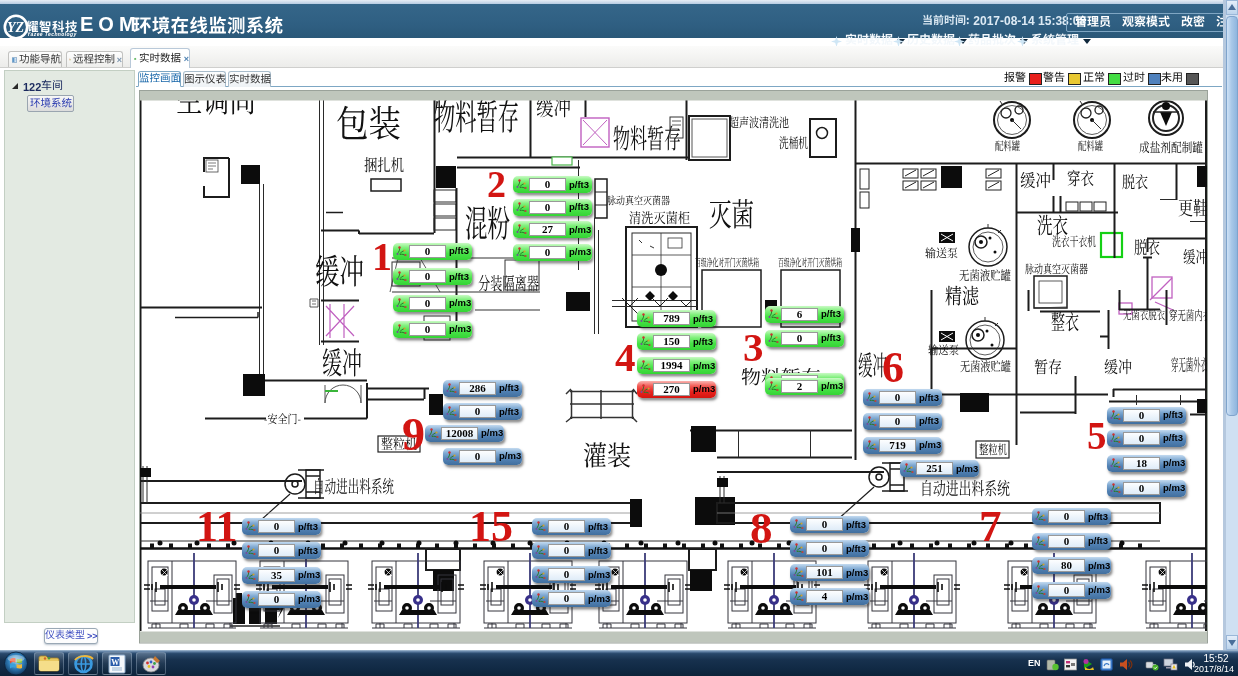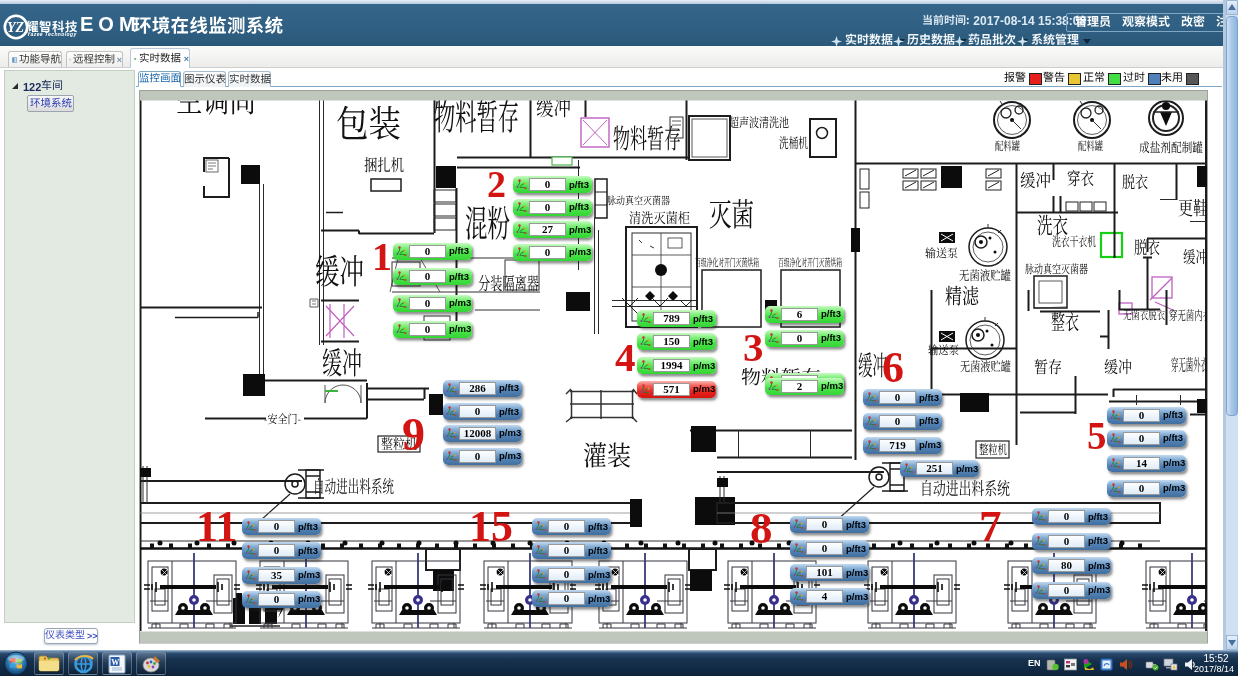--- a/index.html
+++ b/index.html
@@ -162,21 +162,21 @@
       <path id="q140" d="M471 837C470 773 468 713 463 657H186L113 691V-76H125C153 -76 179 -59 179 -50V628H461C442 453 388 316 216 198L229 180C383 262 458 359 496 474C576 404 670 297 695 210C776 155 815 345 502 494C514 536 522 581 527 628H830V30C830 14 824 7 804 7C778 7 659 16 659 16V1C710 -6 739 -15 757 -26C772 -37 779 -55 783 -76C884 -66 896 -30 896 23V615C916 619 932 628 939 634L855 699L820 657H530C533 702 535 750 537 800C560 802 570 814 573 827Z"></path>
       <path id="q141" d="M362 809 257 835C222 622 139 432 40 308L54 298C107 343 154 400 194 467C245 426 298 364 314 313C386 265 432 413 205 485C231 530 255 580 275 633H462C419 345 306 88 42 -62L53 -76C376 69 481 335 531 623C554 624 564 627 571 636L497 705L456 662H286C300 702 312 744 323 788C347 788 358 797 362 809ZM745 814 643 825V-81H656C682 -81 709 -66 709 -57V492C785 436 874 350 904 281C989 233 1021 409 709 516V786C734 790 742 800 745 814Z"></path>
       <path id="q142" d="M743 641V459H267V641ZM459 838C451 788 436 722 420 671H274L202 704V-76H214C242 -76 267 -59 267 -51V-7H743V-75H752C776 -75 808 -57 810 -49V627C830 632 846 640 853 648L770 714L732 671H451C485 711 517 758 537 795C559 796 571 806 574 818ZM267 430H743V242H267ZM267 214H743V22H267Z"></path>
       <path id="q143" d="M104 822 92 815C137 760 196 672 213 607C284 556 335 704 104 822ZM853 688 808 629H763V795C789 799 797 808 799 822L701 833V629H525V797C550 800 558 810 561 823L462 834V629H331L339 599H462V434L461 382H299L307 352H459C450 239 419 150 342 74L356 64C465 139 509 233 521 352H701V45H713C737 45 763 60 763 69V352H943C957 352 967 357 969 368C938 400 886 442 886 442L841 382H763V599H909C923 599 933 604 936 615C904 646 853 688 853 688ZM524 382 525 434V599H701V382ZM184 131C140 101 73 43 28 11L87 -66C94 -59 97 -52 93 -42C127 7 184 77 208 109C219 123 229 125 240 109C317 -23 404 -45 621 -45C730 -45 821 -45 913 -45C917 -16 933 5 964 11V24C848 19 755 19 642 19C430 19 332 25 257 135C253 141 249 144 245 145V463C273 467 287 474 294 482L208 553L170 502H38L44 473H184Z"></path>
       <path id="q144" d="M919 330 819 341V39H529V426H770V375H782C806 375 834 388 834 395V709C858 712 868 721 870 734L770 745V456H529V794C554 798 562 807 565 821L463 833V456H229V712C260 716 269 724 271 736L166 746V460C155 454 144 446 137 439L211 388L236 426H463V39H181V312C211 316 220 324 222 336L117 346V44C106 38 95 29 88 22L163 -30L188 10H819V-68H831C856 -68 883 -55 883 -47V304C908 307 917 316 919 330Z"></path>
       <path id="q145" d="M376 176 288 224C241 142 142 30 49 -40L59 -53C171 4 279 95 339 167C361 162 369 166 376 176ZM631 215 621 205C706 148 820 48 855 -31C939 -78 965 103 631 215ZM651 456 641 445C683 421 731 387 772 348C541 335 326 322 199 318C400 395 632 514 749 594C770 585 787 591 793 598L716 664C678 630 620 588 554 544C430 538 313 531 235 529C332 574 438 637 499 685C520 679 535 686 540 695L484 728C608 740 723 755 817 770C842 758 861 759 871 767L797 841C631 796 320 743 73 721L76 702C193 705 317 713 436 724C377 665 270 578 184 540C175 537 158 534 158 534L200 452C207 455 213 461 218 472C327 486 429 502 508 515C394 444 261 373 152 331C139 327 115 325 115 325L157 241C165 244 172 251 178 262L465 291V14C465 1 460 -4 443 -4C423 -4 326 3 326 3V-12C371 -18 395 -26 409 -36C421 -47 427 -62 429 -81C518 -73 532 -38 532 12V298C632 309 720 319 793 328C823 298 847 266 860 237C942 196 962 375 651 456Z"></path>
       <path id="q146" d="M47 73 90 -15C99 -11 107 -2 111 10C236 65 330 114 397 152L393 166C256 123 112 86 47 73ZM573 844 562 836C593 803 633 746 647 703C709 661 760 782 573 844ZM314 788 219 831C192 755 122 610 64 550C59 545 40 541 40 541L74 452C81 455 89 460 94 470C145 481 194 495 233 506C183 427 123 345 73 298C65 293 44 289 44 289L85 201C93 204 100 211 106 222C222 255 329 291 388 311L386 326C284 312 183 298 115 291C209 378 313 504 367 591C387 587 401 595 406 604L315 655C301 622 278 581 252 537C194 535 137 534 95 534C162 602 236 701 277 773C297 771 309 779 314 788ZM887 740 841 682H368L376 652H601C563 594 471 484 396 440C388 436 371 433 371 433L414 346C421 349 428 356 433 368L514 378V306C514 179 472 32 277 -69L286 -83C543 10 582 172 583 307V388L706 408V12C706 -33 717 -50 779 -50H842C949 -50 975 -37 975 -9C975 4 969 11 950 19L947 141H934C925 92 914 36 908 22C903 15 900 13 893 12C885 12 867 11 844 11H794C773 11 770 16 770 30V402V419L838 431C852 405 863 380 869 357C942 305 991 467 740 582L728 574C761 542 798 497 826 452C679 442 538 435 447 433C524 480 607 546 657 597C678 594 690 602 694 611L604 652H946C960 652 969 657 972 668C939 699 887 740 887 740Z"></path>
     </defs>
   </svg>
 <div class="ab" style="left:0;top:0;width:1238px;height:4px;background:linear-gradient(180deg,#e8eef5,#b7cce2)"></div>
-<div class="ab" style="left:0;top:4px;width:1238px;height:42px;background:linear-gradient(180deg,#356689 0%,#2f5f82 60%,#2a5878 100%)">
+<div class="ab" style="left:0;top:4px;width:1238px;height:34px;background:linear-gradient(180deg,#356689 0%,#2f5f82 60%,#2a5878 100%)">
     <svg class="ab" style="left:2px;top:9px" width="30" height="30" viewBox="0 0 30 30">
       <circle cx="14" cy="14" r="11.2" fill="none" stroke="#fff" stroke-width="2.6"></circle>
       <text x="5" y="19" font-family="Liberation Serif" font-style="italic" font-weight="bold" font-size="14" fill="#fff">YZ</text>
     </svg>
     <div class="ab" style="left:26px;top:14px"><svg class="ht" width="52" height="14" viewBox="0 0 52 14">
         <g fill="#fff">
           <use href="#q0" transform="translate(0.0 10.2) scale(0.01250 -0.01250)"></use>
           <use href="#q1" transform="translate(13.0 10.2) scale(0.01250 -0.01250)"></use>
           <use href="#q2" transform="translate(26.0 10.2) scale(0.01250 -0.01250)"></use>
           <use href="#q3" transform="translate(39.0 10.2) scale(0.01250 -0.01250)"></use>
@@ -1142,42 +1142,42 @@
     <svg width="13" height="13" viewBox="0 0 13 13" style="position:absolute;left:2px;top:2px">
       <use href="#wic"></use>
     </svg>
     <span class="wv">1994</span>
     <span class="wu">p/m3</span>
   </div>
 <div class="w wr" style="left:637.0px;top:380.5px">
     <svg width="13" height="13" viewBox="0 0 13 13" style="position:absolute;left:2px;top:2px">
       <use href="#wic"></use>
     </svg>
-    <span class="wv">571</span>
+    <span class="wv">270</span>
     <span class="wu">p/m3</span>
   </div>
 <div class="w wb" style="left:1107.0px;top:406.5px">
     <svg width="13" height="13" viewBox="0 0 13 13" style="position:absolute;left:2px;top:2px">
       <use href="#wic"></use>
     </svg>
     <span class="wv">0</span>
     <span class="wu">p/ft3</span>
   </div>
 <div class="w wb" style="left:1107.0px;top:429.5px">
     <svg width="13" height="13" viewBox="0 0 13 13" style="position:absolute;left:2px;top:2px">
       <use href="#wic"></use>
     </svg>
     <span class="wv">0</span>
     <span class="wu">p/ft3</span>
   </div>
 <div class="w wb" style="left:1107.0px;top:454.5px">
     <svg width="13" height="13" viewBox="0 0 13 13" style="position:absolute;left:2px;top:2px">
       <use href="#wic"></use>
     </svg>
-    <span class="wv">14</span>
+    <span class="wv">18</span>
     <span class="wu">p/m3</span>
   </div>
 <div class="w wb" style="left:1107.0px;top:479.5px">
     <svg width="13" height="13" viewBox="0 0 13 13" style="position:absolute;left:2px;top:2px">
       <use href="#wic"></use>
     </svg>
     <span class="wv">0</span>
     <span class="wu">p/m3</span>
   </div>
 <div class="w wb" style="left:863.0px;top:389.0px">
@@ -1271,21 +1271,21 @@
     <span class="wv">286</span>
     <span class="wu">p/ft3</span>
   </div>
 <div class="w wb" style="left:443.0px;top:403.0px">
     <svg width="13" height="13" viewBox="0 0 13 13" style="position:absolute;left:2px;top:2px">
       <use href="#wic"></use>
     </svg>
     <span class="wv">0</span>
     <span class="wu">p/ft3</span>
   </div>
-<div class="w wb" style="left:443.0px;top:424.5px">
+<div class="w wb" style="left:425px;top:424.5px">
     <svg width="13" height="13" viewBox="0 0 13 13" style="position:absolute;left:2px;top:2px">
       <use href="#wic"></use>
     </svg>
     <span class="wv">12008</span>
     <span class="wu">p/m3</span>
   </div>
 <div class="w wb" style="left:443.0px;top:447.5px">
     <svg width="13" height="13" viewBox="0 0 13 13" style="position:absolute;left:2px;top:2px">
       <use href="#wic"></use>
     </svg>

